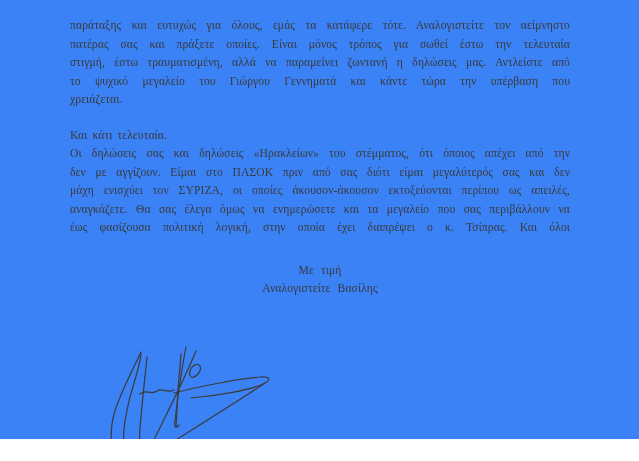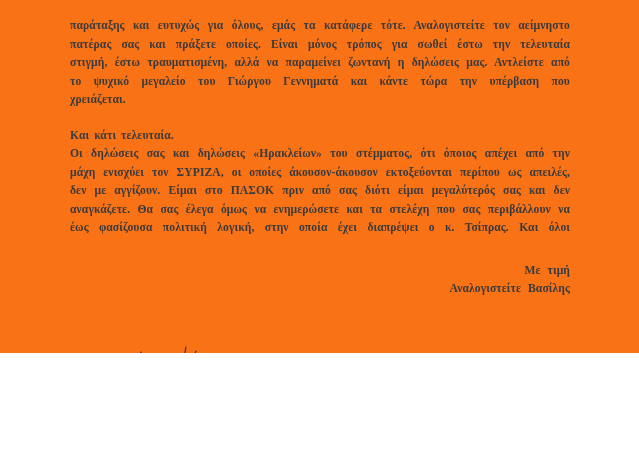--- a/index.html
+++ b/index.html
@@ -8,26 +8,25 @@
   }
   body {
     width: 639px;
     height: 461px;
     overflow: hidden;
     background: #ffffff;
   }
   .page {
     position: relative;
     width: 639px;
-    height: 353px;
-    background: #f97316;
+    height: 439px;
+    background: #3b82f6;
     font-family: "Liberation Serif", "DejaVu Serif", serif;
     color: #3a3a3a;
     overflow: hidden;
-    font-weight: bold;
   }
   .text-block {
     position: absolute;
     left: 70px;
     top: 17px;
     width: 500px;
     font-size: 11.6px;
     line-height: 18.5px;
     letter-spacing: 0.1px;
   }
@@ -45,21 +44,21 @@
     word-spacing: 2px;
   }
   .spacer-paragraph {
     height: 17px;
   }
   .spacer-signoff {
     height: 24px;
   }
   .signoff-line {
     height: 18.5px;
-    text-align: right;
+    text-align: center;
     word-spacing: 4px;
   }
   .signature-svg {
     position: absolute;
     left: 95px;
     top: 341px;
     width: 210px;
     height: 120px;
   }
   .signature-svg path {
@@ -83,23 +82,23 @@
       <div class="line">στιγμή, έστω τραυματισμένη, αλλά να παραμείνει ζωντανή η δηλώσεις μας. Αντλείστε από</div>
       <div class="line">το ψυχικό μεγαλείο του Γιώργου Γεννηματά και κάντε τώρα την υπέρβαση που</div>
       <div class="line left">χρειάζεται.</div>
     </div>
 
     <div class="spacer-paragraph"></div>
 
     <div>
       <div class="line left">Και κάτι τελευταία.</div>
       <div class="line">Οι δηλώσεις σας και δηλώσεις «Ηρακλείων» του στέμματος, ότι όποιος απέχει από την</div>
+      <div class="line">δεν με αγγίζουν. Είμαι στο ΠΑΣΟΚ πριν από σας διότι είμαι μεγαλύτερός σας και δεν</div>
       <div class="line">μάχη ενισχύει τον ΣΥΡΙΖΑ, οι οποίες άκουσον-άκουσον εκτοξεύονται περίπου ως απειλές,</div>
-      <div class="line">δεν με αγγίζουν. Είμαι στο ΠΑΣΟΚ πριν από σας διότι είμαι μεγαλύτερός σας και δεν</div>
-      <div class="line">αναγκάζετε. Θα σας έλεγα όμως να ενημερώσετε και τα στελέχη που σας περιβάλλουν να</div>
+      <div class="line">αναγκάζετε. Θα σας έλεγα όμως να ενημερώσετε και τα μεγαλείο που σας περιβάλλουν να</div>
       <div class="line">έως φασίζουσα πολιτική λογική, στην οποία έχει διαπρέψει ο κ. Τσίπρας. Και όλοι</div>
     </div>
 
     <div class="spacer-signoff"></div>
 
     <div class="signoff-line">Με τιμή</div>
     <div class="signoff-line">Αναλογιστείτε Βασίλης</div>
 
   </div>
 

